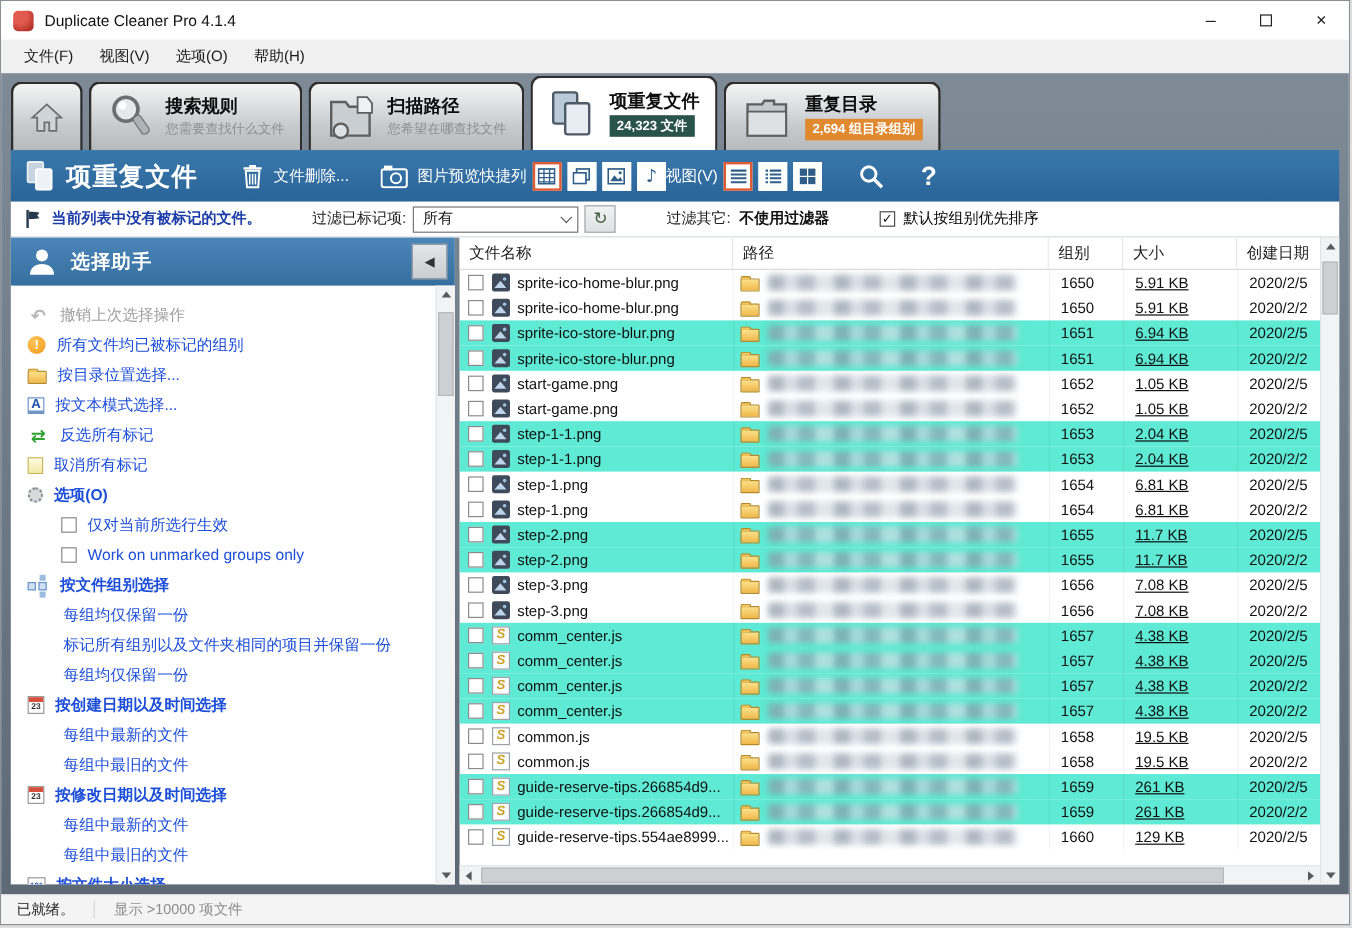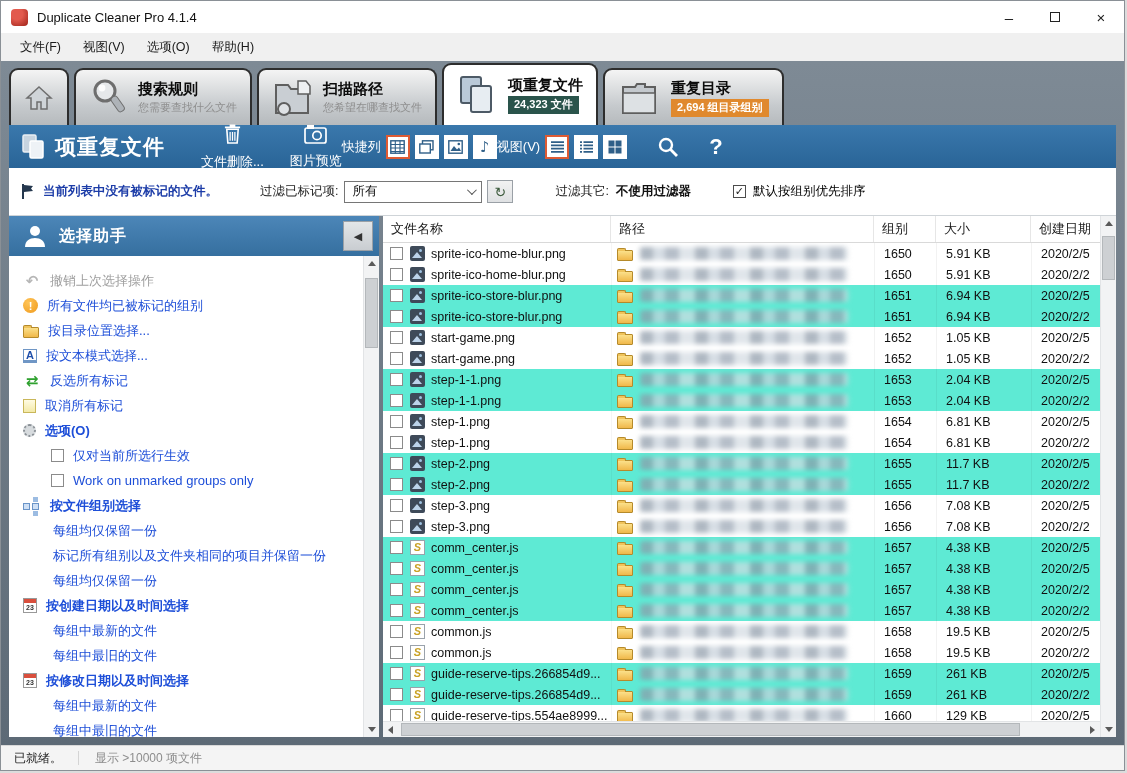--- a/index.html
+++ b/index.html
@@ -37,30 +37,30 @@
   .badge.teal{background:#2a544b;}
   .badge.orange{background:#e0892e;}
 
   
   .g-ico{flex:none;}
 
   
   .bluebar{height:43px;flex:none;background:linear-gradient(180deg,#3a78ac,#296497);
            display:flex;align-items:center;padding:0 12px;color:#fff;}
   .bb-title{font-size:21px;font-weight:bold;margin:0 10px 0 8px;letter-spacing:1px;}
-  .bb-btn{display:flex;align-items:center;gap:8px;font-size:13px;margin-left:26px;color:#fff;flex-direction:column;}
+  .bb-btn{display:flex;align-items:center;gap:8px;font-size:13px;margin-left:26px;color:#fff;}
   .bb-label{font-size:13px;}
   .icon-box{width:24px;height:24px;background:#fff;display:flex;align-items:center;justify-content:center;
             margin-left:5px;border:2px solid #fff;}
   .icon-box.sel{border-color:#de5b34;}
   .bb-free{margin-left:30px;display:flex;align-items:center;justify-content:center;}
   .help-q{font-size:22px;font-weight:bold;color:#fff;margin-left:30px;}
 
   
-  .filterbar{height:48px;flex:none;background:#fff;display:flex;align-items:center;
+  .filterbar{height:30px;flex:none;background:#fff;display:flex;align-items:center;
              padding:0 12px;font-size:12.5px;border-bottom:1px solid #cfd4d8;}
   .flag-ic{position:relative;width:13px;height:15px;flex:none;}
   .flag-ic::before{content:"";position:absolute;left:1px;top:0;width:2px;height:15px;background:#25384e;}
   .flag-ic::after{content:"";position:absolute;left:3px;top:1px;width:9px;height:7px;background:#25384e;
                   clip-path:polygon(0 0,100% 15%,78% 50%,100% 85%,0 100%);}
   .f-status{color:#1d3da8;font-weight:bold;margin-left:9px;}
   .f-label{margin-left:42px;color:#222;}
   .dropdown{width:138px;height:22px;border:1px solid #767676;background:#fff;display:flex;align-items:center;
             justify-content:space-between;padding:0 7px;margin-left:6px;font-size:12.5px;color:#111;}
   .chev{width:7px;height:7px;border-right:1.6px solid #555;border-bottom:1.6px solid #555;
@@ -136,21 +136,21 @@
   .th{font-size:13px;color:#1a1a1a;display:flex;align-items:center;padding-left:8px;border-right:1px solid #e6e6e6;}
   .w-name{width:228px;}.w-path{width:263px;}.w-group{width:62px;}.w-size{width:95px;}
   .w-date{flex:1;border-right:none;overflow:hidden;white-space:nowrap;}
   .t-body{flex:1;overflow:hidden;}
   .trow{height:21px;display:flex;align-items:center;font-size:12.5px;color:#111;}
   .trow.hl{background:#5eead4;}
   .cell{display:flex;align-items:center;height:100%;overflow:hidden;white-space:nowrap;}
   .c-name{width:228px;padding-left:7px;}
   .c-path{width:263px;padding-left:5px;border-left:1px solid rgba(0,0,0,0.04);}
   .c-group{width:62px;padding-left:9px;border-left:1px solid rgba(0,0,0,0.05);}
-  .c-size{width:95px;padding-left:9px;border-left:1px solid rgba(0,0,0,0.05);}
+  .c-size{width:95px;padding-left:9px;border-left:1px solid rgba(0,0,0,0.05);text-decoration:underline;}
   .c-date{flex:1;padding-left:9px;border-left:1px solid rgba(0,0,0,0.05);}
   .cb{width:13px;height:13px;border:1px solid #8b8b8b;background:#fff;flex:none;}
   .fic{width:15px;height:15px;flex:none;margin:0 6px 0 7px;position:relative;}
   .fic-png{background:#3e4a59;border-radius:2px;}
   .fic-png::before{content:"";position:absolute;left:2px;bottom:3px;width:0;height:0;
                    border-left:5px solid transparent;border-right:5px solid transparent;border-bottom:6px solid #bcd3ea;}
   .fic-png::after{content:"";position:absolute;right:3px;top:3px;width:3px;height:3px;border-radius:50%;background:#9fc2e2;}
   .fic-js{background:#fff;border:1px solid #9aa2ab;}
   .fic-js::before{content:"S";position:absolute;inset:0;text-align:center;font-size:11px;line-height:13px;
                   color:#c9a227;font-weight:bold;font-style:italic;}

